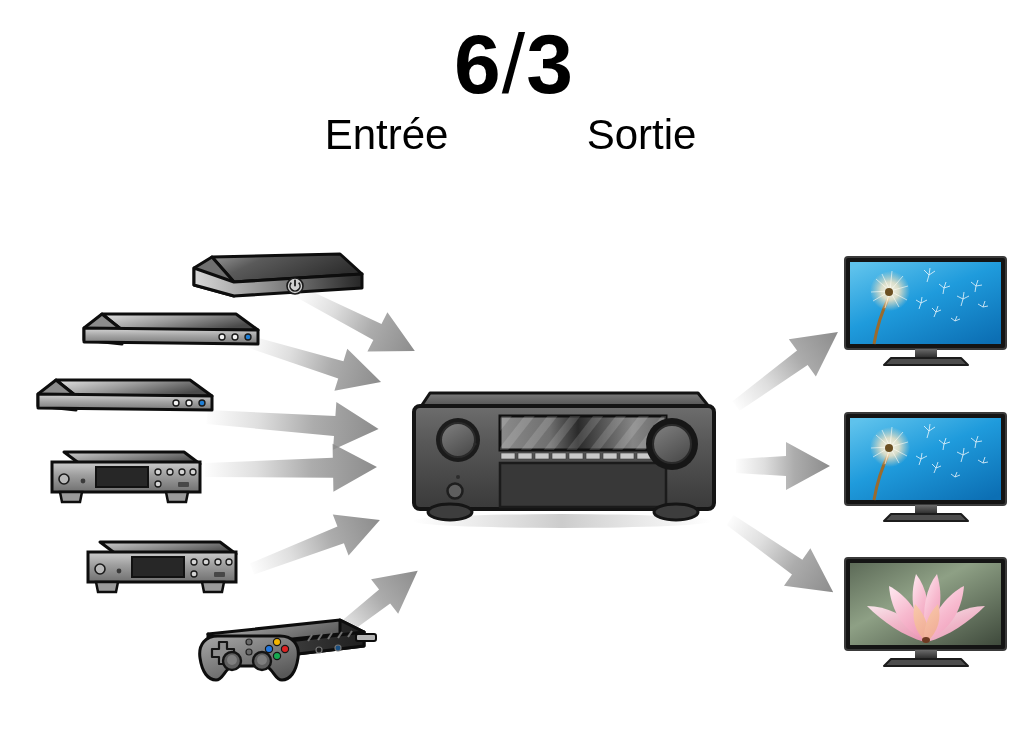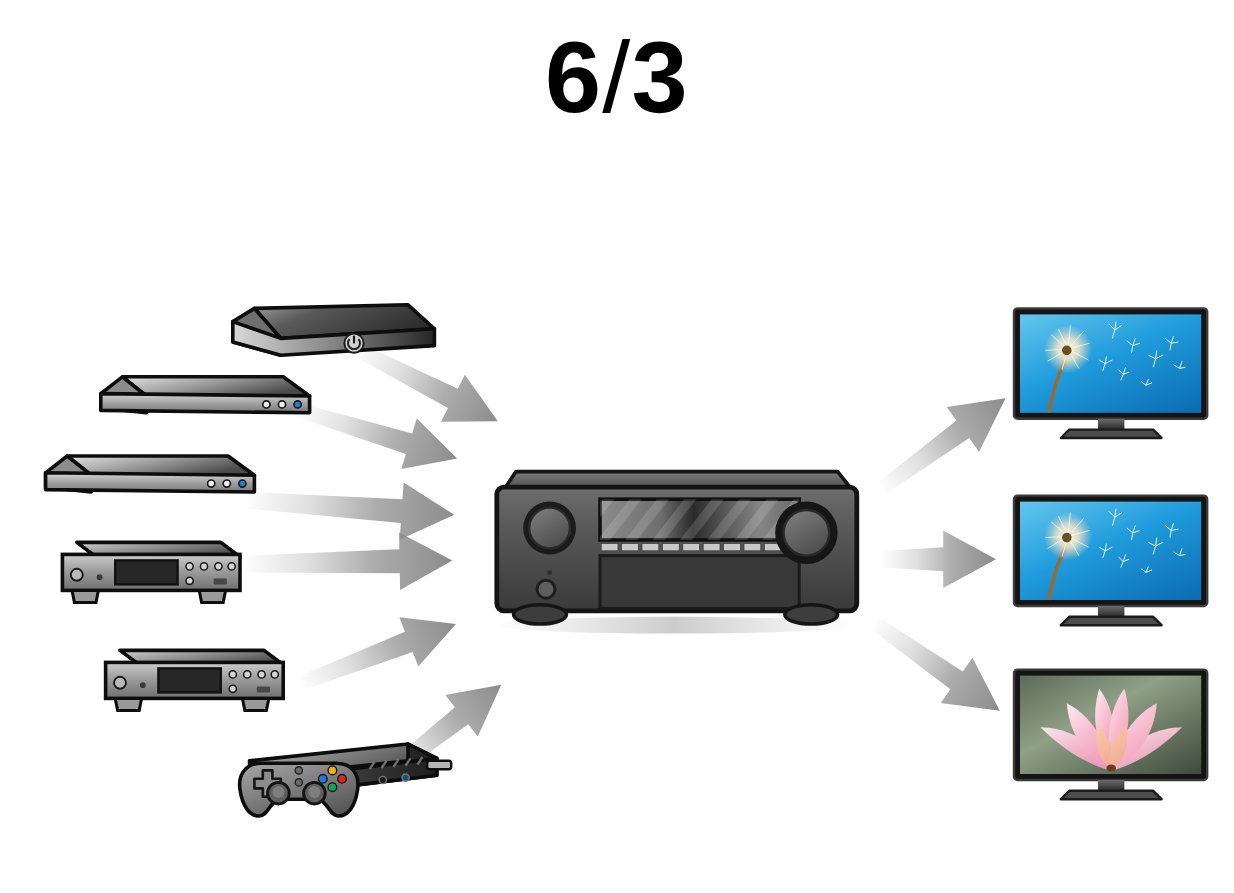--- a/index.html
+++ b/index.html
@@ -54,20 +54,21 @@
   .device { position: absolute; }
 
   
   .tv { position: absolute; width: 160px; height: 110px; }
 </style>
 </head>
 <body>
 
 <div id="title-block">
   <div id="ratio-line"><span>6</span><span class="slash">/</span><span>3</span></div>
+  <div id="labels-line"><span class="lbl-in">Entrée</span><span class="lbl-gap"></span><span class="lbl-out">Sortie</span></div>
 </div>
 
 <svg class="abs" style="left:0;top:0;width:1028px;height:744px;pointer-events:none" viewBox="0 0 1028 744">
   <defs>
     <linearGradient id="gfade" x1="0" y1="0" x2="1" y2="0">
       <stop offset="0" stop-color="#8c8c8c" stop-opacity="0.02"></stop>
       <stop offset="0.30" stop-color="#8c8c8c" stop-opacity="0.28"></stop>
       <stop offset="0.62" stop-color="#8c8c8c" stop-opacity="0.72"></stop>
       <stop offset="1" stop-color="#8c8c8c" stop-opacity="1"></stop>
     </linearGradient>

